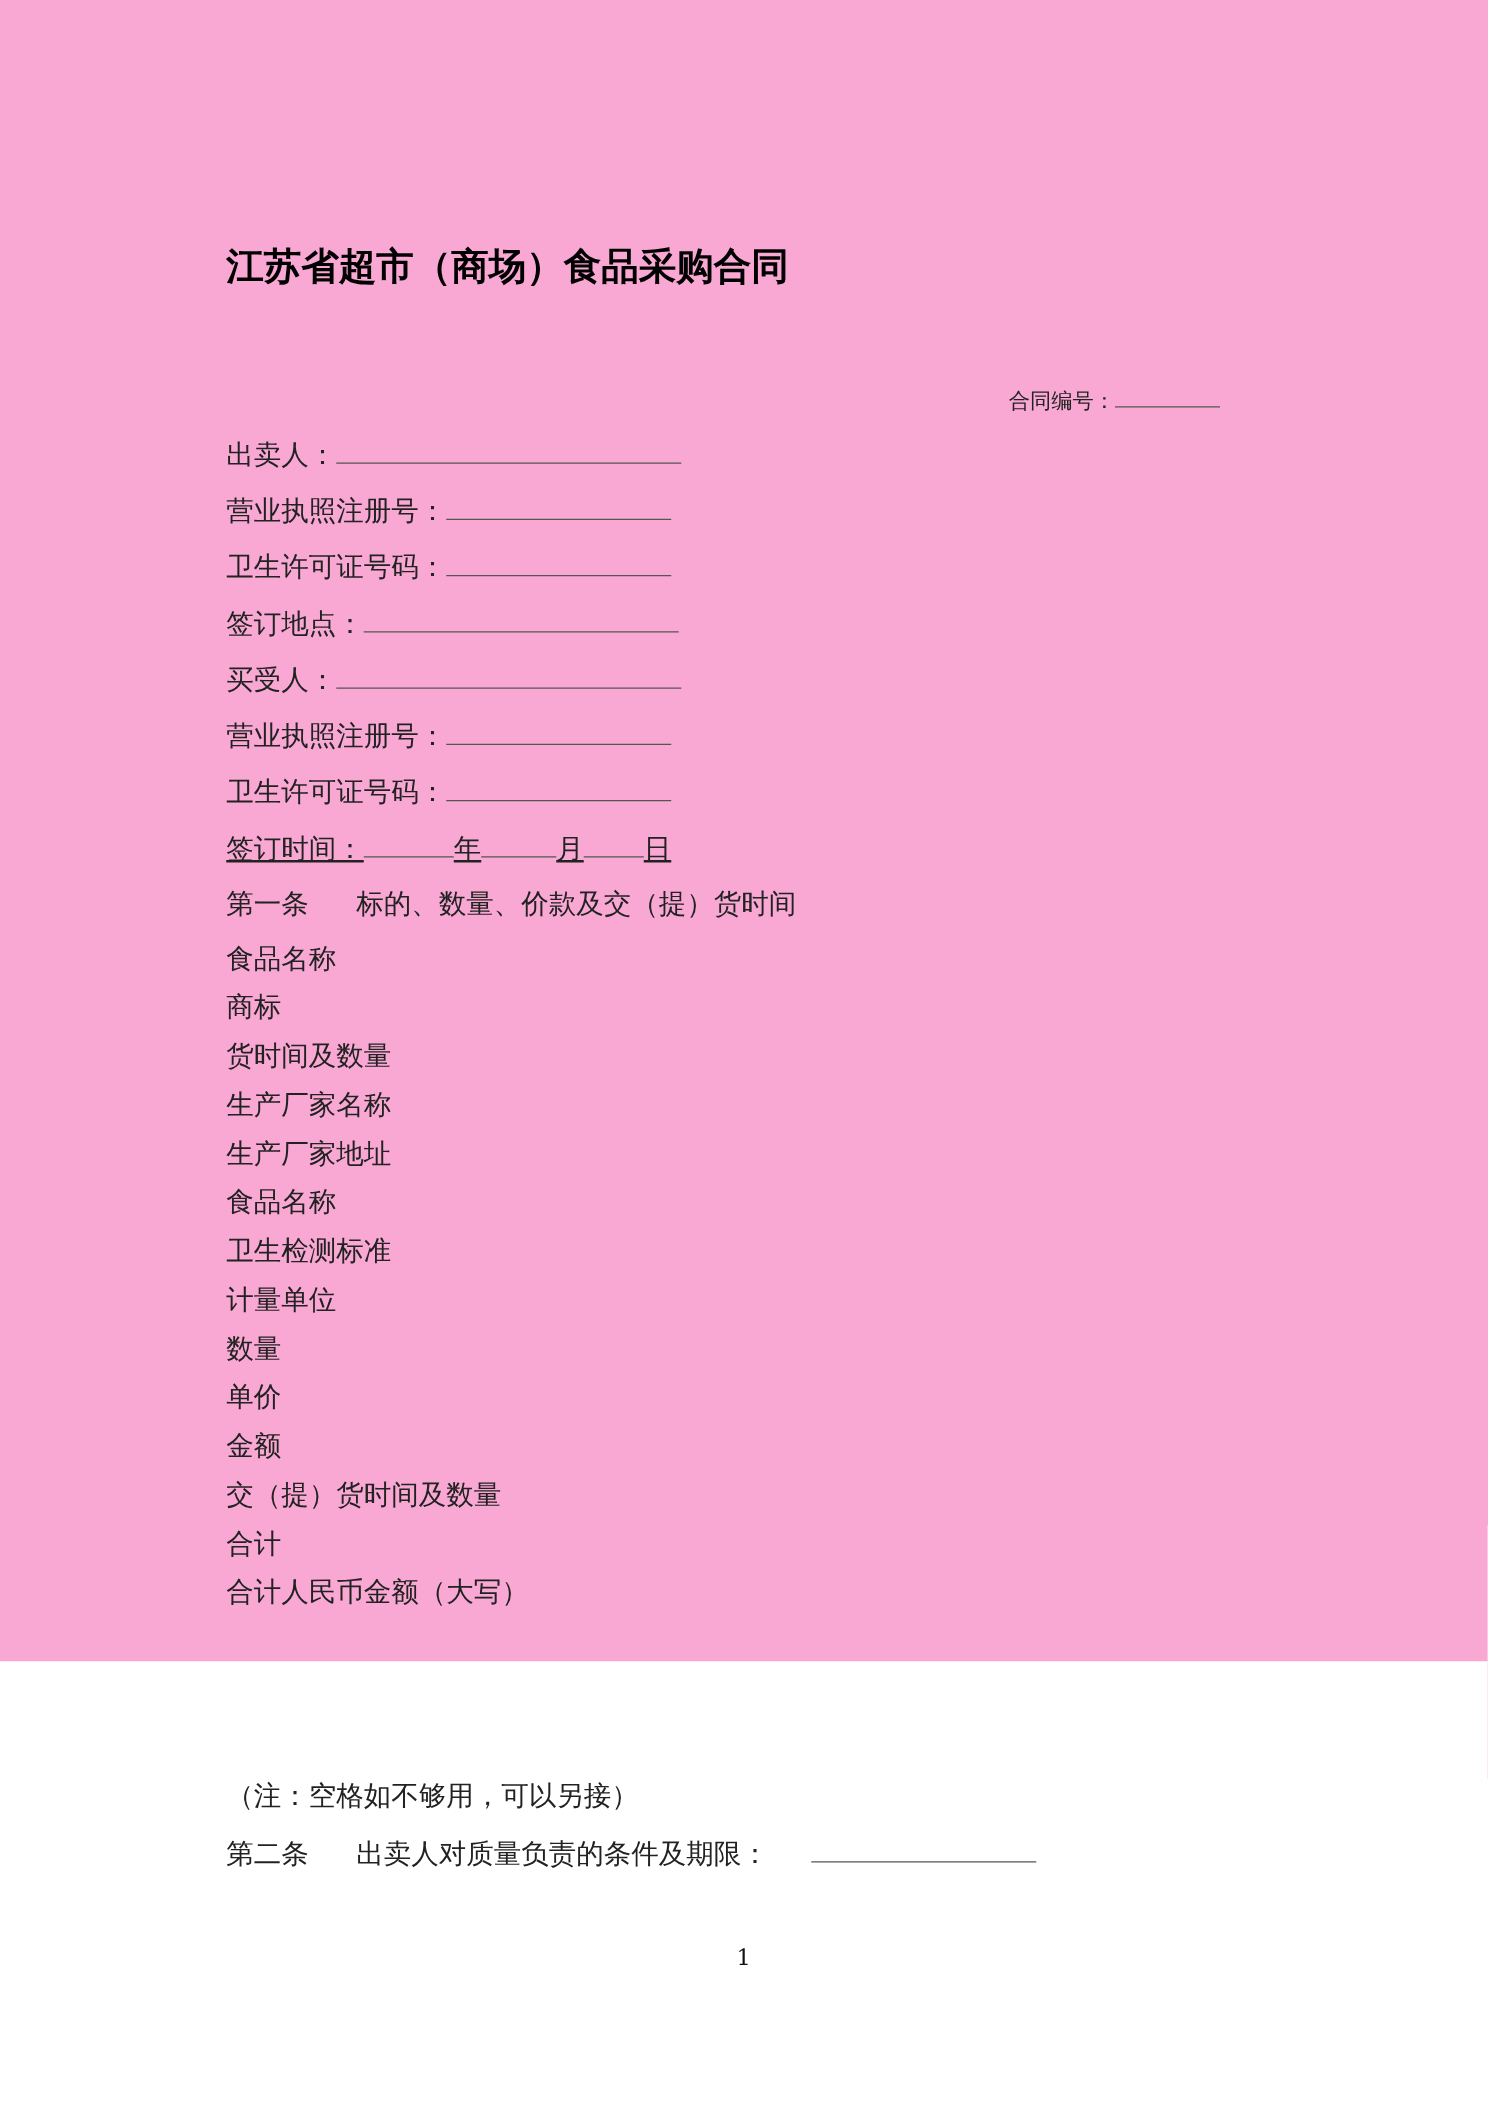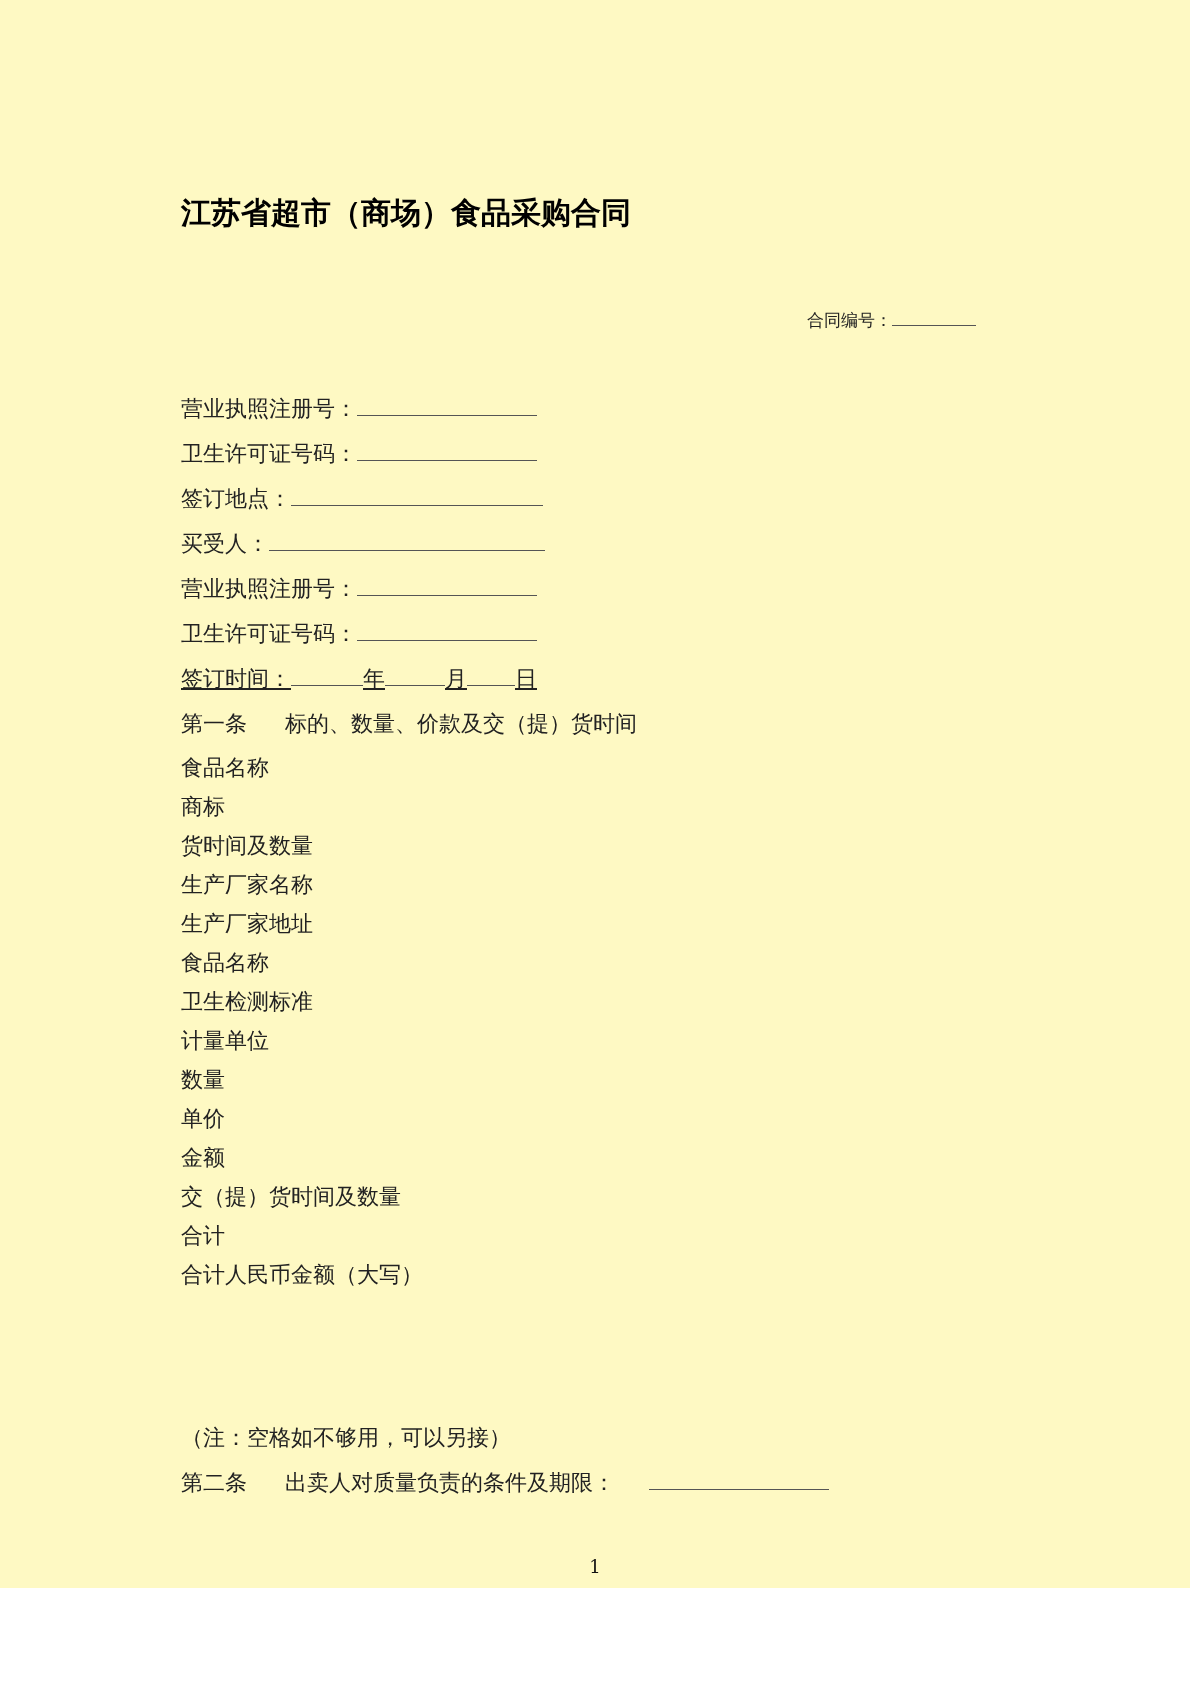--- a/index.html
+++ b/index.html
@@ -12,22 +12,22 @@
       height: 1683px;
       position: relative;
       overflow: hidden;
       font-family: "DejaVu Serif", "Liberation Serif", serif;
       color: #1a1a1a;
     }
     .page {
       position: absolute;
       left: 0; top: 0;
       width: 1190px;
-      height: 1588px;
-      background: #fef9c3;
+      height: 1329px;
+      background: #f9a8d4;
     }
     .title {
       position: absolute;
       left: 181px;
       top: 193px;
       font-family: "DejaVu Sans", "Liberation Sans", sans-serif;
       font-size: 30px;
       font-weight: bold;
       color: #000000;
       letter-spacing: 0px;
@@ -73,20 +73,23 @@
 <body>
 
 <div class="page">
 
   <div class="title">江苏省超市（商场）食品采购合同</div>
 
   <div class="contract-no">
     <span>合同编号：</span><span class="blank" style="width:84px;"></span>
   </div>
 
+  <div class="line" style="top:350px;">
+    <span>出卖人：</span><span class="blank" style="width:276px;"></span>
+  </div>
 
   <div class="line" style="top:395px;">
     <span>营业执照注册号：</span><span class="blank" style="width:180px;"></span>
   </div>
 
   <div class="line" style="top:440px;">
     <span>卫生许可证号码：</span><span class="blank" style="width:180px;"></span>
   </div>
 
   <div class="line" style="top:485px;">

